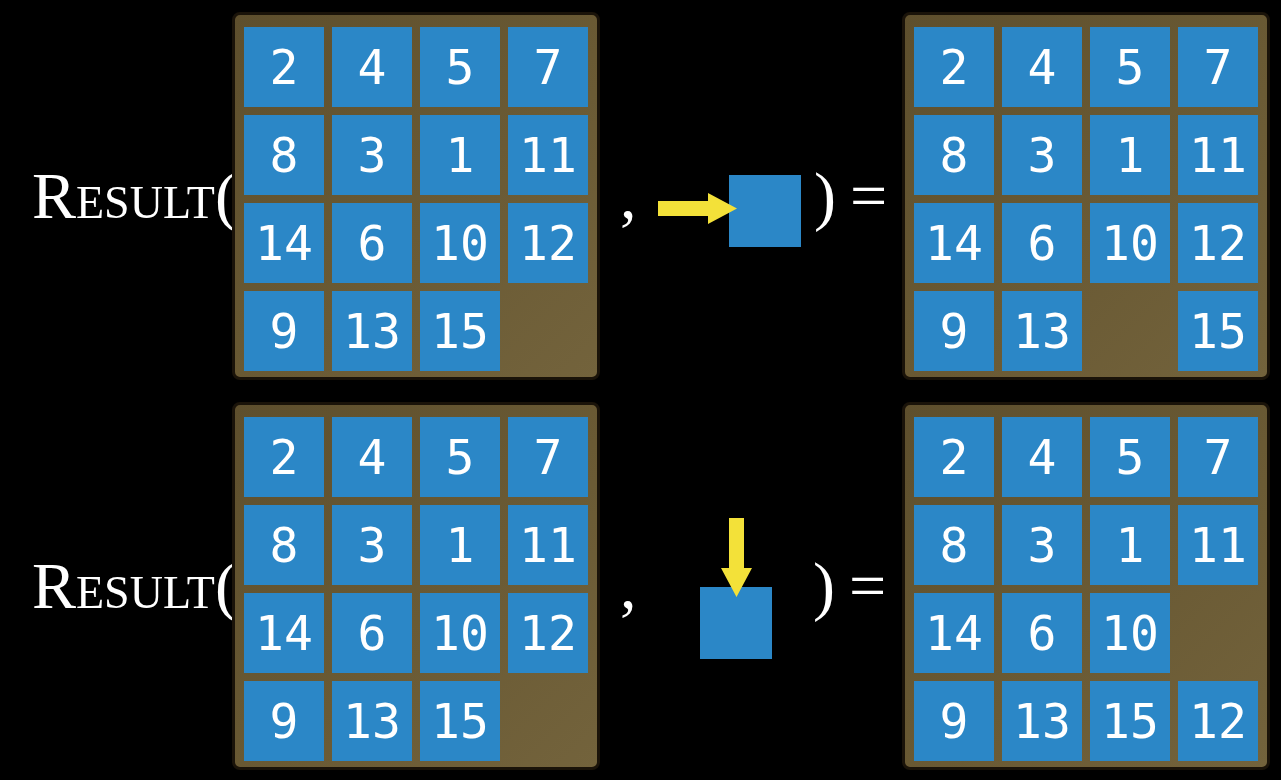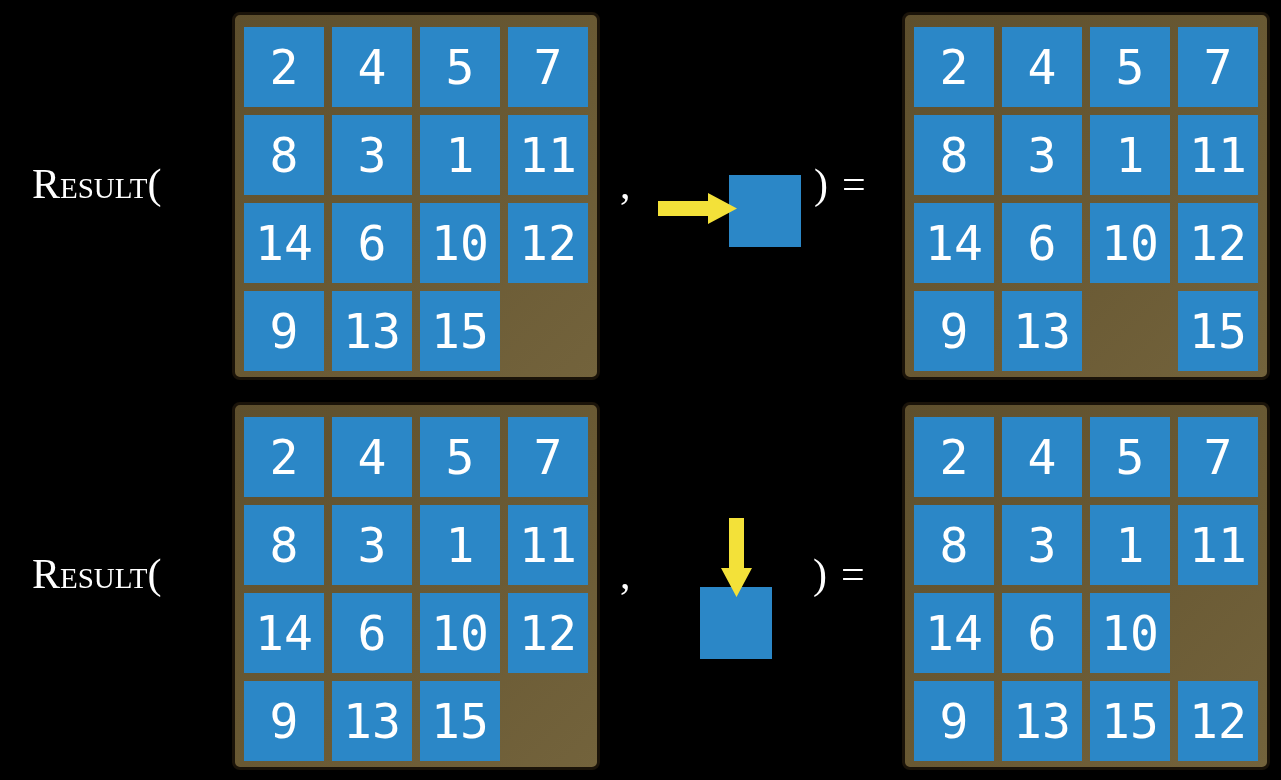--- a/index.html
+++ b/index.html
@@ -5,21 +5,21 @@
   :root{
     --bg:#000000; --frame:#675733; --frame-border:#1a1309;
     --tile:#2b87c7; --tile-text:#ffffff; --arrow:#f3e139; --text:#ffffff;
   }
   html,body{margin:0;padding:0;background:var(--bg);}
   .canvas{
     position:relative; width:1281px; height:780px; background:var(--bg);
     overflow:hidden; font-family:"Liberation Serif", serif;
   }
   .sym{
-    position:absolute; color:var(--text); font-size:42px; line-height:1;
+    position:absolute; color:var(--text); font-size:66px; line-height:1;
     white-space:nowrap;
   }
   .sc{ font-variant:small-caps; }
   .eqgap{ margin-left:14px; }
   .puzzle{
     position:absolute; width:368px; height:368px; box-sizing:border-box;
     background:linear-gradient(135deg,#5e4f2d 0%, #6a5a34 55%, #73633c 100%);
     border:3px solid var(--frame-border); border-radius:8px;
     padding:12px 9px 6px 9px;
     display:grid; grid-template-columns:repeat(4,80px); grid-template-rows:repeat(4,80px);

